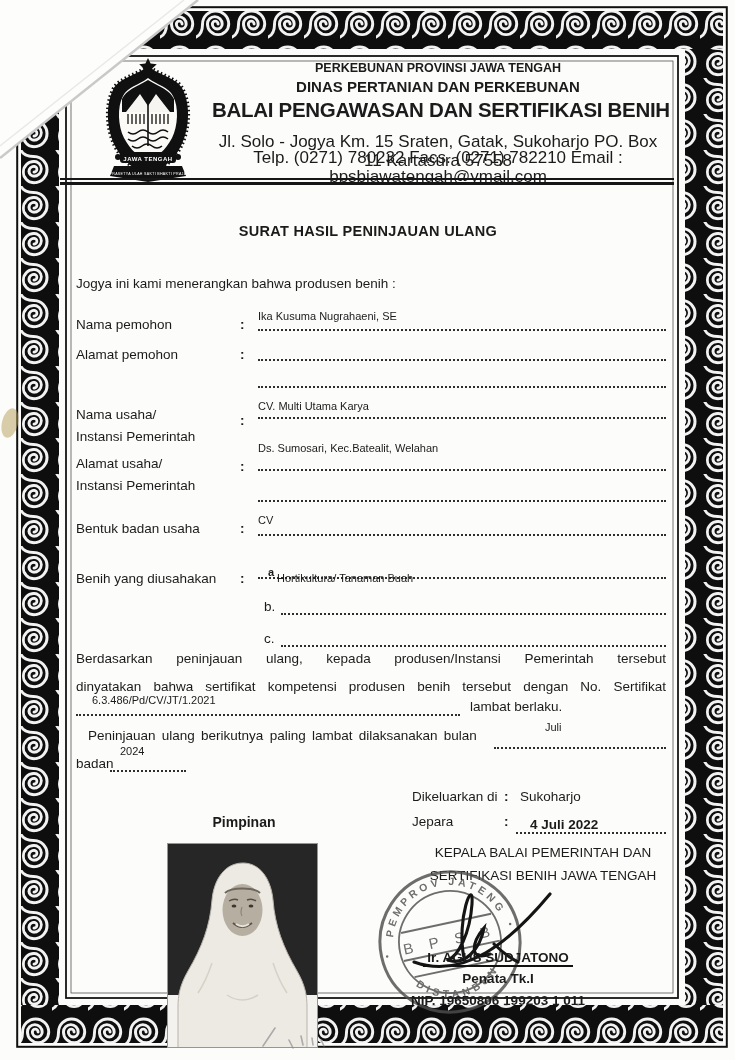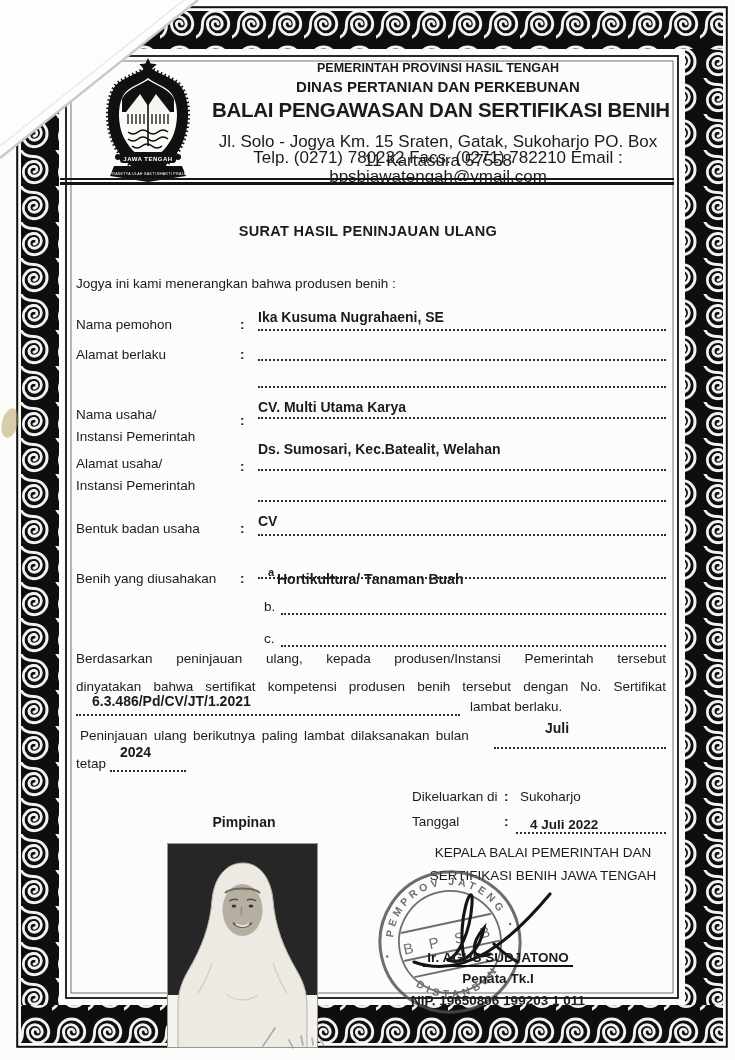--- a/index.html
+++ b/index.html
@@ -2,21 +2,21 @@
 <html><head>
 <meta charset="utf-8">
 <style>
   html,body{margin:0;padding:0;background:#e8e8e8;}
   .page{position:relative;width:735px;height:1060px;background:#fcfcfa;overflow:hidden;
         font-family:"Liberation Sans",sans-serif;color:#1b1b1b;}
   .abs{position:absolute;line-height:1.12;}
   .z1{z-index:1}.z2{z-index:2}.z3{z-index:3}.z4{z-index:4}.z5{z-index:5}.z6{z-index:6}
   .lb{font-size:13.5px;}
   .b{font-weight:700;}
-  .val{font-weight:700;font-size:14px;white-space:nowrap;}
+  .val{font-weight:400;font-size:11px;white-space:nowrap;}
   .sm{font-size:17px;}
   .dl{position:absolute;height:0;border-bottom:2.5px dotted #2e2e2e;z-index:2;}
   .ctr{text-align:center;}
   .just{text-align:justify;text-align-last:justify;font-size:13.5px;white-space:normal;}
   .rule{position:absolute;background:#161616;z-index:2;}
   .nowrap{white-space:nowrap;}
 </style>
 </head>
 <body>
 
@@ -77,38 +77,38 @@
     </g>
     <path d="M40,78 q5,4 10,0 q5,-4 10,0 q5,4 10,0 q5,-4 10,0 M40,85 q5,4 10,0 q5,-4 10,0 q5,4 10,0 q5,-4 10,0 M44,92 q5,4 10,0 q5,-4 10,0 q5,4 10,0" stroke="#101010" fill="none" stroke-width="1.6"></path>
     <rect x="32" y="98" width="56" height="11" rx="3" fill="#101010"></rect>
     <circle cx="30" cy="103" r="3" fill="#101010"></circle>
       <circle cx="90" cy="103" r="3" fill="#101010"></circle>
     <text x="60" y="106.5" font-size="6" font-weight="bold" fill="#ffffff" text-anchor="middle" letter-spacing="0.5">JAWA TENGAH</text>
     <path d="M26,112 L94,112 L98,122 L60,128 L22,122 Z" fill="#101010"></path>
     <text x="60" y="120.5" font-size="3.6" fill="#ffffff" text-anchor="middle" letter-spacing="0.3">PRASETYA ULAH SAKTI BHAKTI PRAJA</text>
   </svg>
 
-  <div class="abs z2 ctr b" style="left:212px;top:61px;width:452px;font-size:12.5px">PEMERINTAH PROVINSI HASIL TENGAH</div>
+  <div class="abs z2 ctr b" style="left:212px;top:61px;width:452px;font-size:12.5px">PERKEBUNAN PROVINSI JAWA TENGAH</div>
   <div class="abs z2 ctr b nowrap" style="left:212px;top:99px;width:452px;font-size:20.5px;letter-spacing:-0.3px">BALAI PENGAWASAN DAN SERTIFIKASI BENIH</div>
   <div class="abs z2 ctr b" style="left:212px;top:79px;width:452px;font-size:15px">DINAS PERTANIAN DAN PERKEBUNAN</div>
   <div class="abs z2 ctr sm" style="left:212px;top:132px;width:452px">Jl. Solo - Jogya Km. 15 Sraten, Gatak, Sukoharjo PO. Box 11 Kartasura 57558</div>
   <div class="abs z2 ctr sm" style="left:212px;top:148px;width:452px">Telp. (0271) 780232 Facs. (0271) 782210  Email : bpsbjawatengah@ymail.com</div>
   <div class="rule" style="left:60px;top:178px;width:614px;height:1.6px"></div>
   <div class="rule" style="left:60px;top:182px;width:614px;height:3px"></div>
 
   <div class="abs z2 ctr b" style="left:88px;top:223px;width:560px;font-size:14.5px;letter-spacing:0.3px">SURAT HASIL PENINJAUAN ULANG</div>
 
   <div class="abs z2 lb" style="left:76px;top:276px">Jogya ini kami menerangkan bahwa produsen benih :</div>
 
   <div class="abs z2 lb" style="left:76px;top:317px">Nama pemohon</div>
   <div class="abs z2 lb b" style="left:240px;top:317px">:</div>
   <div class="abs z2 val" style="left:258px;top:310px">Ika Kusuma Nugrahaeni, SE</div>
   <div class="dl" style="left:258px;top:329px;width:408px"></div>
 
-  <div class="abs z2 lb" style="left:76px;top:347px">Alamat berlaku</div>
+  <div class="abs z2 lb" style="left:76px;top:347px">Alamat pemohon</div>
   <div class="abs z2 lb b" style="left:240px;top:347px">:</div>
   <div class="dl" style="left:258px;top:359px;width:408px"></div>
 
   <div class="dl" style="left:258px;top:386px;width:408px"></div>
 
   <div class="abs z2 lb" style="left:76px;top:407px">Nama usaha/</div>
   <div class="abs z2 lb" style="left:76px;top:429px">Instansi Pemerintah</div>
   <div class="abs z2 lb b" style="left:240px;top:413px">:</div>
   <div class="abs z2 val" style="left:258px;top:400px">CV. Multi Utama Karya</div>
   <div class="dl" style="left:258px;top:417px;width:408px"></div>
@@ -134,31 +134,31 @@
   <div class="abs z2 lb" style="left:264px;top:599px">b.</div>
   <div class="dl" style="left:281px;top:613px;width:385px"></div>
   <div class="abs z2 lb" style="left:264px;top:631px">c.</div>
   <div class="dl" style="left:281px;top:645px;width:385px"></div>
 
   <div class="abs z2 just" style="left:76px;top:651px;width:590px">Berdasarkan peninjauan ulang, kepada produsen/Instansi Pemerintah tersebut</div>
   <div class="abs z2 just" style="left:76px;top:679px;width:590px">dinyatakan bahwa sertifikat kompetensi produsen benih tersebut dengan No. Sertifikat</div>
   <div class="abs z3 val" style="left:92px;top:694px">6.3.486/Pd/CV/JT/1.2021</div>
   <div class="dl" style="left:76px;top:714px;width:384px"></div>
   <div class="abs z2 lb" style="left:470px;top:699px">lambat berlaku.</div>
-  <div class="abs z2 lb nowrap" style="left:80px;top:728px;word-spacing:2.5px">Peninjauan ulang berikutnya paling lambat dilaksanakan bulan</div>
+  <div class="abs z2 lb nowrap" style="left:88px;top:728px;word-spacing:2.5px">Peninjauan ulang berikutnya paling lambat dilaksanakan bulan</div>
   <div class="dl" style="left:494px;top:747px;width:172px"></div>
   <div class="abs z3 val" style="left:545px;top:721px">Juli</div>
-  <div class="abs z2 lb" style="left:76px;top:756px">tetap</div>
+  <div class="abs z2 lb" style="left:76px;top:756px">badan</div>
   <div class="dl" style="left:110px;top:770px;width:76px"></div>
   <div class="abs z3 val" style="left:120px;top:745px">2024</div>
 
   <div class="abs z2 lb" style="left:412px;top:789px">Dikeluarkan di</div>
   <div class="abs z2 lb b" style="left:504px;top:789px">:</div>
   <div class="abs z2 lb" style="left:520px;top:789px">Sukoharjo</div>
-  <div class="abs z2 lb" style="left:412px;top:814px">Tanggal</div>
+  <div class="abs z2 lb" style="left:412px;top:814px">Jepara</div>
   <div class="abs z2 lb b" style="left:504px;top:814px">:</div>
   <div class="dl" style="left:516px;top:832px;width:150px"></div>
   <div class="abs z3 b nowrap" style="left:530px;top:817px;font-size:13.5px">4 Juli 2022</div>
 
   <div class="abs z2 ctr lb" style="left:398px;top:845px;width:290px">KEPALA BALAI PEMERINTAH DAN</div>
   <div class="abs z2 ctr lb" style="left:398px;top:868px;width:290px">SERTIFIKASI BENIH JAWA TENGAH</div>
 
   <div class="abs z2 ctr b" style="left:168px;top:815px;width:152px;font-size:14px">Pimpinan</div>
 
   <svg class="abs z3" style="left:167px;top:843px" width="151" height="205" viewBox="0 0 151 205">

